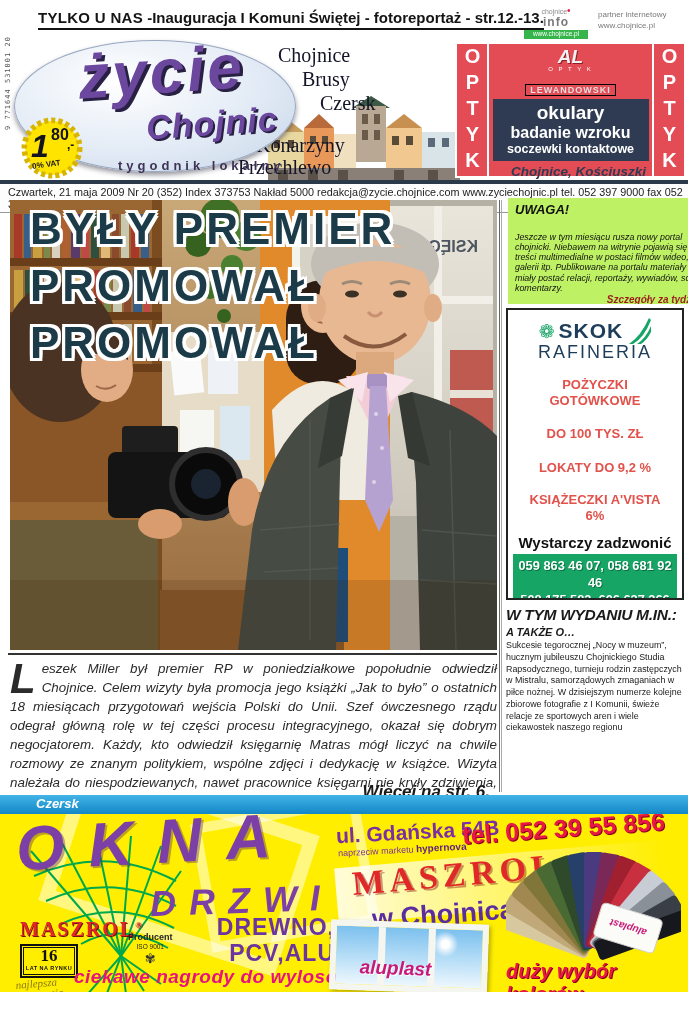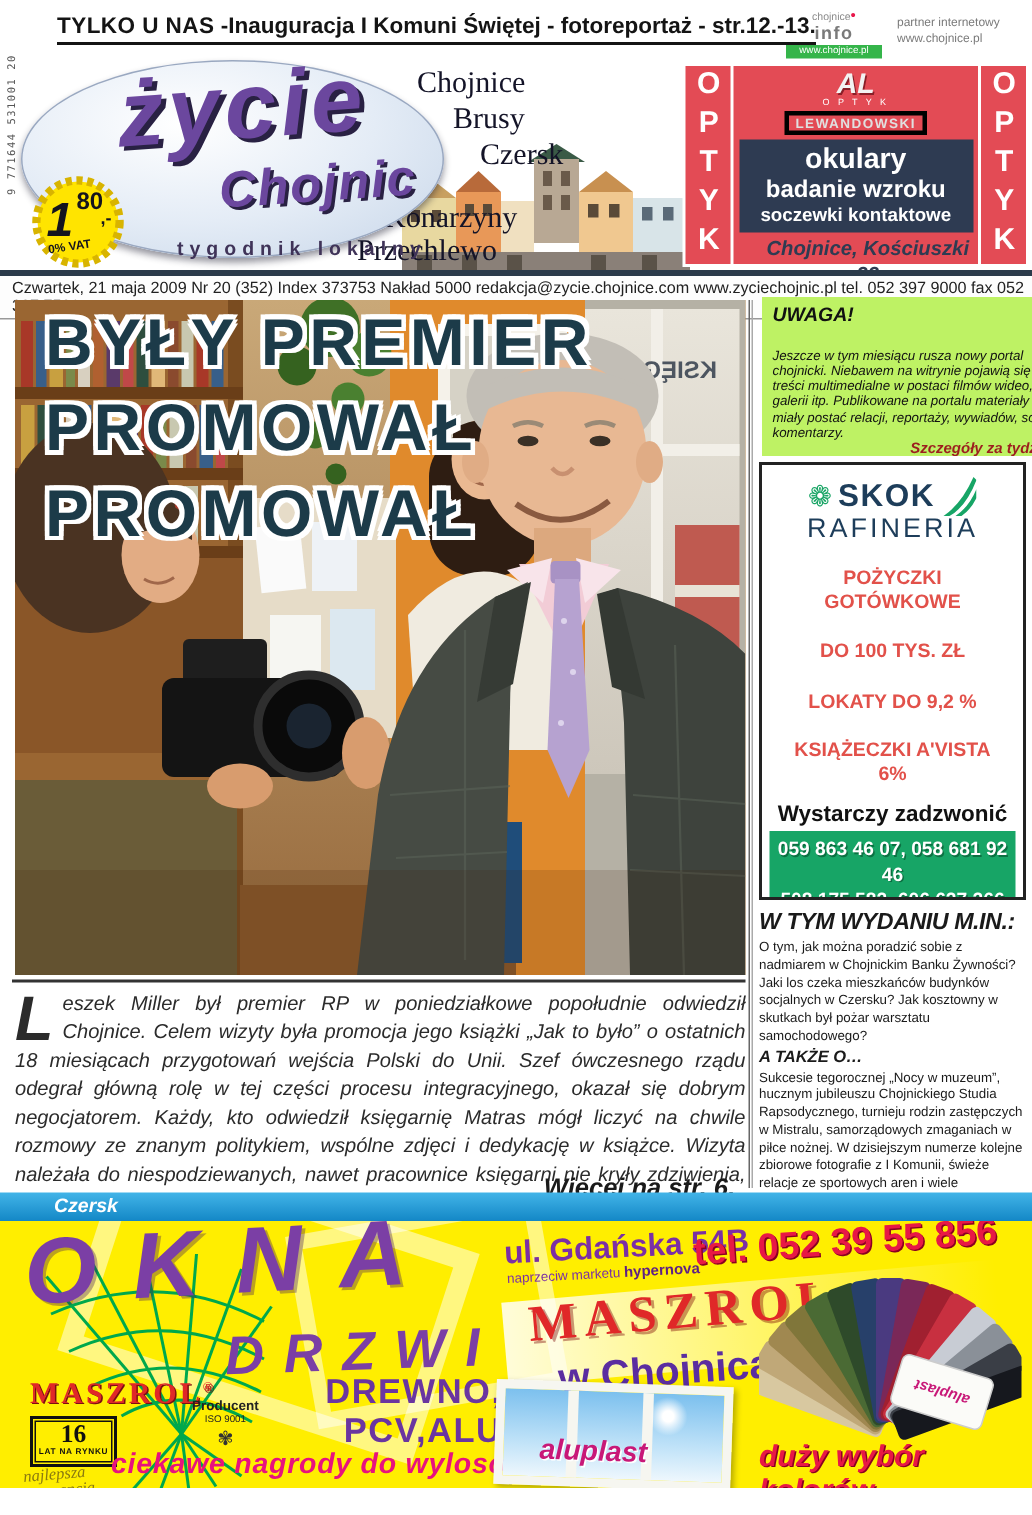--- a/index.html
+++ b/index.html
@@ -36,21 +36,21 @@
   .barcode{position:absolute;left:4px;top:130px;transform:rotate(-90deg);transform-origin:0 0;
            font-family:"DejaVu Sans Mono",monospace;font-size:7px;color:#555;letter-spacing:1px;}
   
   .optyk{position:absolute;left:455px;top:42px;width:231px;height:136px;background:#fff;
          display:flex;gap:2px;padding:2px;box-sizing:border-box;}
   .optyk .vcol{width:30px;background:#e34b55;color:#fff;display:flex;align-items:center;justify-content:center;
         writing-mode:vertical-rl;text-orientation:upright;font-weight:900;font-size:20px;letter-spacing:4px;}
   .optyk .mid{flex:1;background:#e34b55;display:flex;flex-direction:column;align-items:center;padding-top:3px;}
   .optyk .al{font-size:19px;font-weight:900;font-style:italic;color:#f2f2f2;text-shadow:1px 1px 0 #8a1f28;line-height:1;}
   .optyk .alsub{font-size:6px;color:#fff;letter-spacing:2px;}
-  .optyk .lew{margin-top:2px;border:3px solid #000000;color:#e0e0e0;font-size:9px;font-weight:bold;
+  .optyk .lew{margin-top:12px;border:1px solid #000000;color:#e0e0e0;font-size:9px;font-weight:bold;
         padding:0 4px;letter-spacing:1px;}
   .optyk .navy{margin-top:3px;background:#2e3b52;color:#fff;width:152px;text-align:center;padding:4px 2px;}
   .optyk .navy .l1{font-size:19px;font-weight:900;line-height:1.1;}
   .optyk .navy .l2{font-size:16px;font-weight:700;line-height:1.15;}
   .optyk .navy .l3{font-size:12.5px;font-weight:bold;line-height:1.2;}
   .optyk .adr{margin-top:3px;color:#2e3b52;font-weight:900;font-style:italic;font-size:13.5px;line-height:1.25;text-align:center;margin-left:16px;}
   
   .dateline{position:absolute;left:0;top:180px;width:688px;box-sizing:border-box;
             border-top:4px solid #2b3a4a;border-bottom:1px solid #999;
             padding:2px 0 2px 8px;font-size:10.8px;color:#222;background:#fdfdfd;}
@@ -414,21 +414,20 @@
 6%</div>
     <div class="call">Wystarczy zadzwonić</div>
     <div class="phones">
       <div>059 863 46 07, 058 681 92 46</div>
       <div>508 175 582, 606 627 266</div>
     </div>
   </div>
 
   <div class="issue">
     <div class="t">W TYM WYDANIU M.IN.:</div>
-    <div class="b">O tym, jak można poradzić sobie z nadmiarem w Chojnickim Banku Żywności? Jaki los czeka mieszkańców budynków socjalnych w Czersku? Jak kosztowny w skutkach był pożar warsztatu samochodowego?</div>
     <div class="s">A TAKŻE O…</div>
     <div class="b">Sukcesie tegorocznej „Nocy w muzeum”, hucznym jubileuszu Chojnickiego Studia Rapsodycznego, turnieju rodzin zastępczych w Mistralu, samorządowych zmaganiach w piłce nożnej. W dzisiejszym numerze kolejne zbiorowe fotografie z I Komunii, świeże relacje ze sportowych aren i wiele ciekawostek naszego regionu</div>
   </div>
 
   <div class="rbar">
     <div class="lbl">Czersk</div>
   </div>
   <div class="ad">
     <div class="winframe wf1"></div>
     <div class="winframe wf2"></div>

